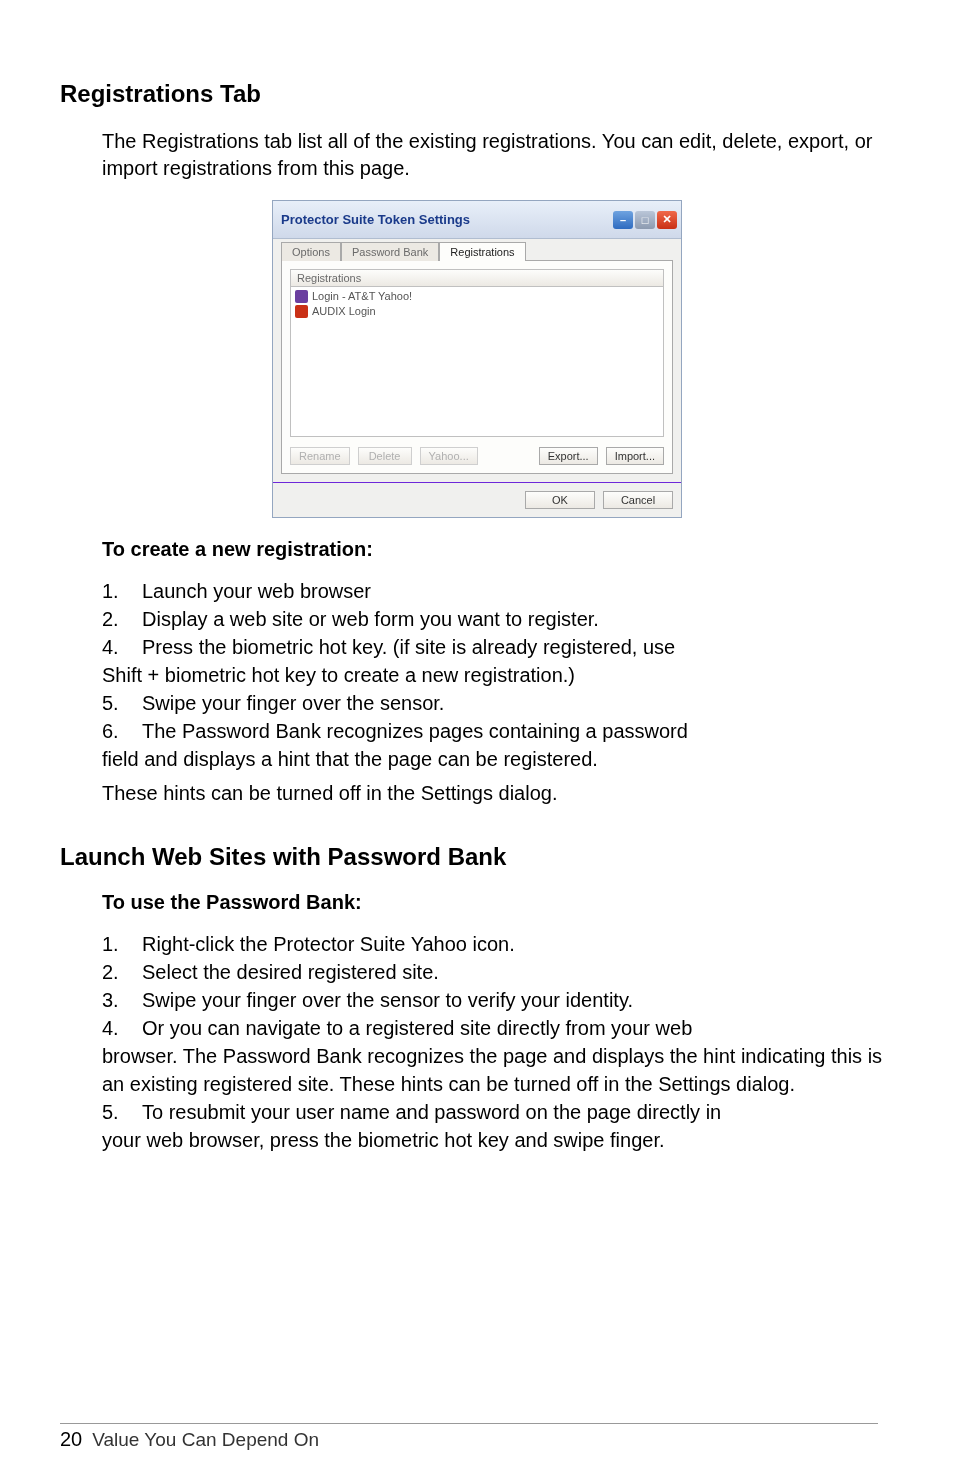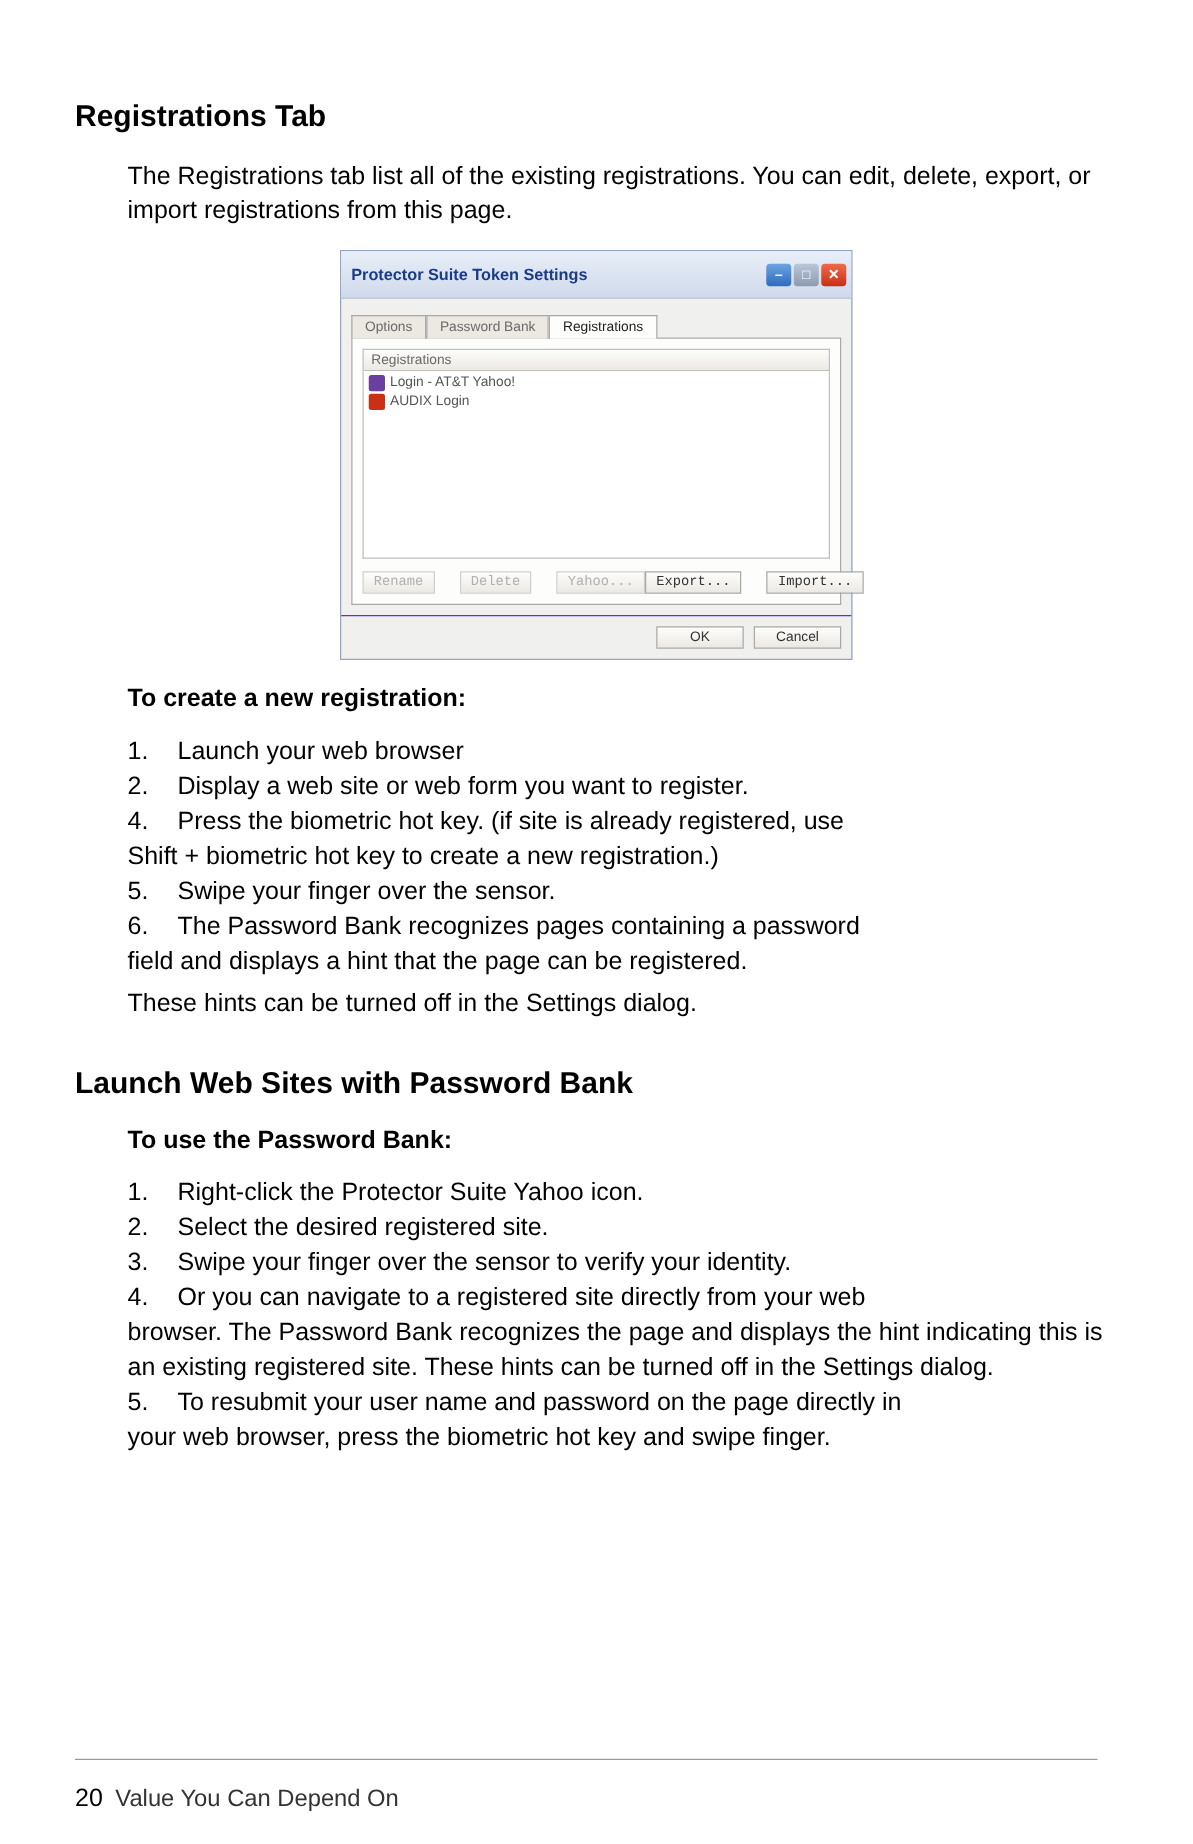--- a/index.html
+++ b/index.html
@@ -62,21 +62,21 @@
     justify-content: center;
     color: #fff;
     font-weight: bold;
     font-size: 11px;
   }
   .tb-min { background: linear-gradient(to bottom, #6fa3e0, #2e6bc0); }
   .tb-max { background: linear-gradient(to bottom, #bac6d8, #8c9ab0); }
   .tb-close { background: linear-gradient(to bottom, #f0694a, #c93016); }
   .tabs-row {
     display: flex;
-    padding: 12px 8px 0 8px;
+    padding: 2px 8px 0 8px;
     gap: 0;
     align-items: flex-end;
   }
   .tab {
     padding: 3px 10px;
     border: 1px solid #a9a9a9;
     border-bottom: none;
     background: #ece9e3;
     color: #6a6a6a;
     font-size: 11px;
@@ -124,22 +124,21 @@
   }
   .ic1 { background: #6b3fa0; }
   .ic2 { background: #c93016; }
   .btn-row {
     display: flex;
     justify-content: space-between;
     margin-top: 10px;
   }
   .btn-left, .btn-right {
     display: flex;
-    gap: 20px;
-    font-family: Liberation Mono, monospace;
+    gap: 8px;
   }
   .btn {
     border: 1px solid #a9a9a9;
     background: linear-gradient(to bottom, #fdfdfb, #ece9e3);
     padding: 2px 8px;
     font-size: 11px;
     color: #333;
     min-width: 54px;
     text-align: center;
   }
@@ -178,21 +177,21 @@
     line-height: 1.4;
     margin-top: 6px;
   }
   .sec-title.second { margin-top: 36px; }
   .page-footer {
     position: absolute;
     left: 60px;
     right: 76px;
     bottom: 24px;
     border-top: 1px solid #999;
-    padding-top: 20px;
+    padding-top: 4px;
     display: flex;
     align-items: baseline;
     gap: 10px;
   }
   .page-num {
     font-size: 20px;
   }
   .footer-text {
     font-size: 19px;
     color: #333;

